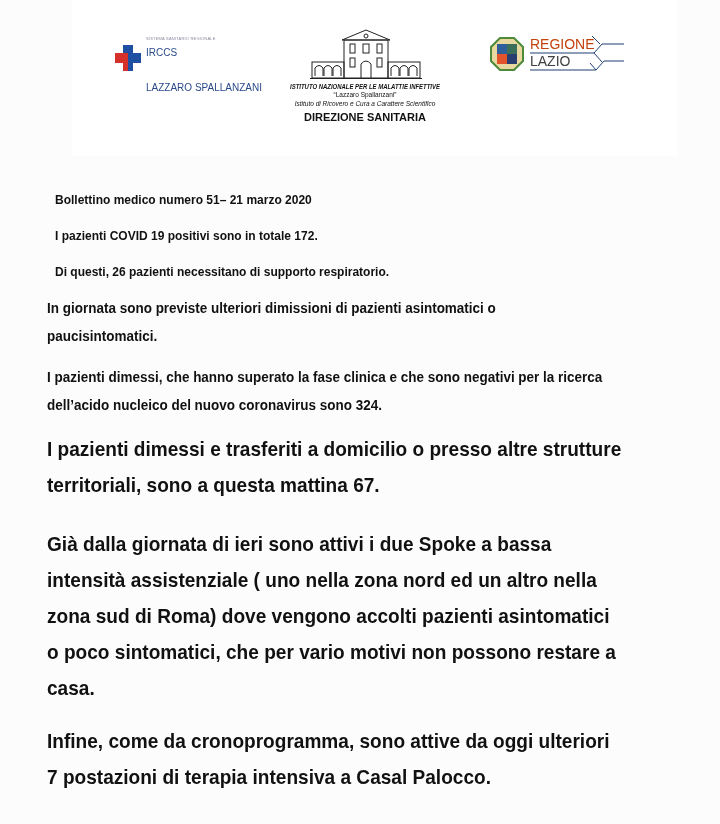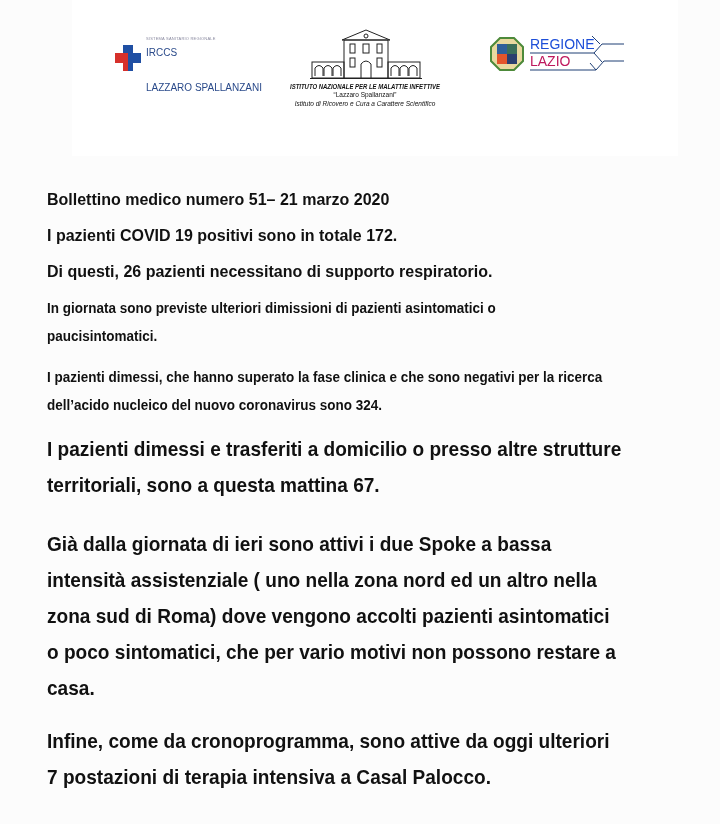--- a/index.html
+++ b/index.html
@@ -23,27 +23,27 @@
     .building { position: absolute; left: 310px; top: 28px; width: 112px; height: 52px; }
     .center-text { position: absolute; left: 260px; top: 82px; width: 210px; text-align: center; }
     .center-text .l1 { font-size: 7px; font-style: italic; font-weight: bold; white-space: nowrap; line-height: 9px; transform: scaleX(0.85); }
     .center-text .l2 { font-size: 6.5px; white-space: nowrap; line-height: 8px; }
     .center-text .l3 { font-size: 6.5px; font-style: italic; white-space: nowrap; line-height: 9px; }
     .center-text .l4 { font-size: 11px; font-weight: bold; white-space: nowrap; line-height: 15px; margin-top: 2px; }
 
     
     .logo-right { position: absolute; left: 490px; top: 36px; width: 140px; height: 36px; }
     .logo-right .emblem { position: absolute; left: 0; top: 1px; width: 34px; height: 34px; }
-    .logo-right .rl1 { position: absolute; left: 40px; top: 1px; font-size: 14px; color: #1d4ed8; line-height: 15px; white-space: nowrap; }
-    .logo-right .rl2 { position: absolute; left: 40px; top: 18px; font-size: 14px; color: #be185d; line-height: 15px; white-space: nowrap; }
+    .logo-right .rl1 { position: absolute; left: 40px; top: 1px; font-size: 14px; color: #c2410c; line-height: 15px; white-space: nowrap; }
+    .logo-right .rl2 { position: absolute; left: 40px; top: 18px; font-size: 14px; color: #404040; line-height: 15px; white-space: nowrap; }
     .logo-right .lines { position: absolute; left: 40px; top: 0; width: 96px; height: 36px; }
 
     
     .p { position: absolute; left: 47px; font-weight: bold; white-space: nowrap; color: #111; }
-    .small { font-size: 16px; line-height: 28px; }
+    .small { font-size: 12px; line-height: 28px; margin-left: 8px; }
     .small-cond { font-size: 14.5px; line-height: 29px; transform-origin: left top; transform: scaleX(0.93); }
     .large { font-size: 20.5px; line-height: 36px; transform-origin: left top; transform: scaleX(0.93); }
   </style>
 </head>
 <body>
 
 <div class="header-box"></div>
 
 <div class="logo-left">
   <div class="ssr">SISTEMA SANITARIO REGIONALE</div>
@@ -72,20 +72,21 @@
     <rect x="78" y="34" width="32" height="16"></rect>
     <path d="M5 48 V40 Q9 35 13 40 V48 M14 48 V40 Q18 35 22 40 V48 M23 48 V40 Q27 35 31 40 V48"></path>
     <path d="M81 48 V40 Q85 35 89 40 V48 M90 48 V40 Q94 35 98 40 V48 M99 48 V40 Q103 35 107 40 V48"></path>
     <line x1="0" y1="50.5" x2="112" y2="50.5"></line>
   </g>
 </svg>
 <div class="center-text">
   <div class="l1">ISTITUTO NAZIONALE PER LE MALATTIE INFETTIVE</div>
   <div class="l2">“Lazzaro Spallanzani”</div>
   <div class="l3">Istituto di Ricovero e Cura a Carattere Scientifico</div>
+  <div class="l4">DIREZIONE SANITARIA</div>
 </div>
 
 <div class="logo-right">
   <svg class="emblem" viewBox="0 0 34 34">
     <polygon points="10,1 24,1 33,10 33,24 24,33 10,33 1,24 1,10" fill="#e9d9a0" stroke="#4d8a3a" stroke-width="2"></polygon>
     <rect x="7" y="7" width="10" height="10" fill="#2f5f9a"></rect>
     <rect x="17" y="7" width="10" height="10" fill="#3b6f5a"></rect>
     <rect x="7" y="17" width="10" height="10" fill="#e2552b"></rect>
     <rect x="17" y="17" width="10" height="10" fill="#2a3f6f"></rect>
   </svg>

